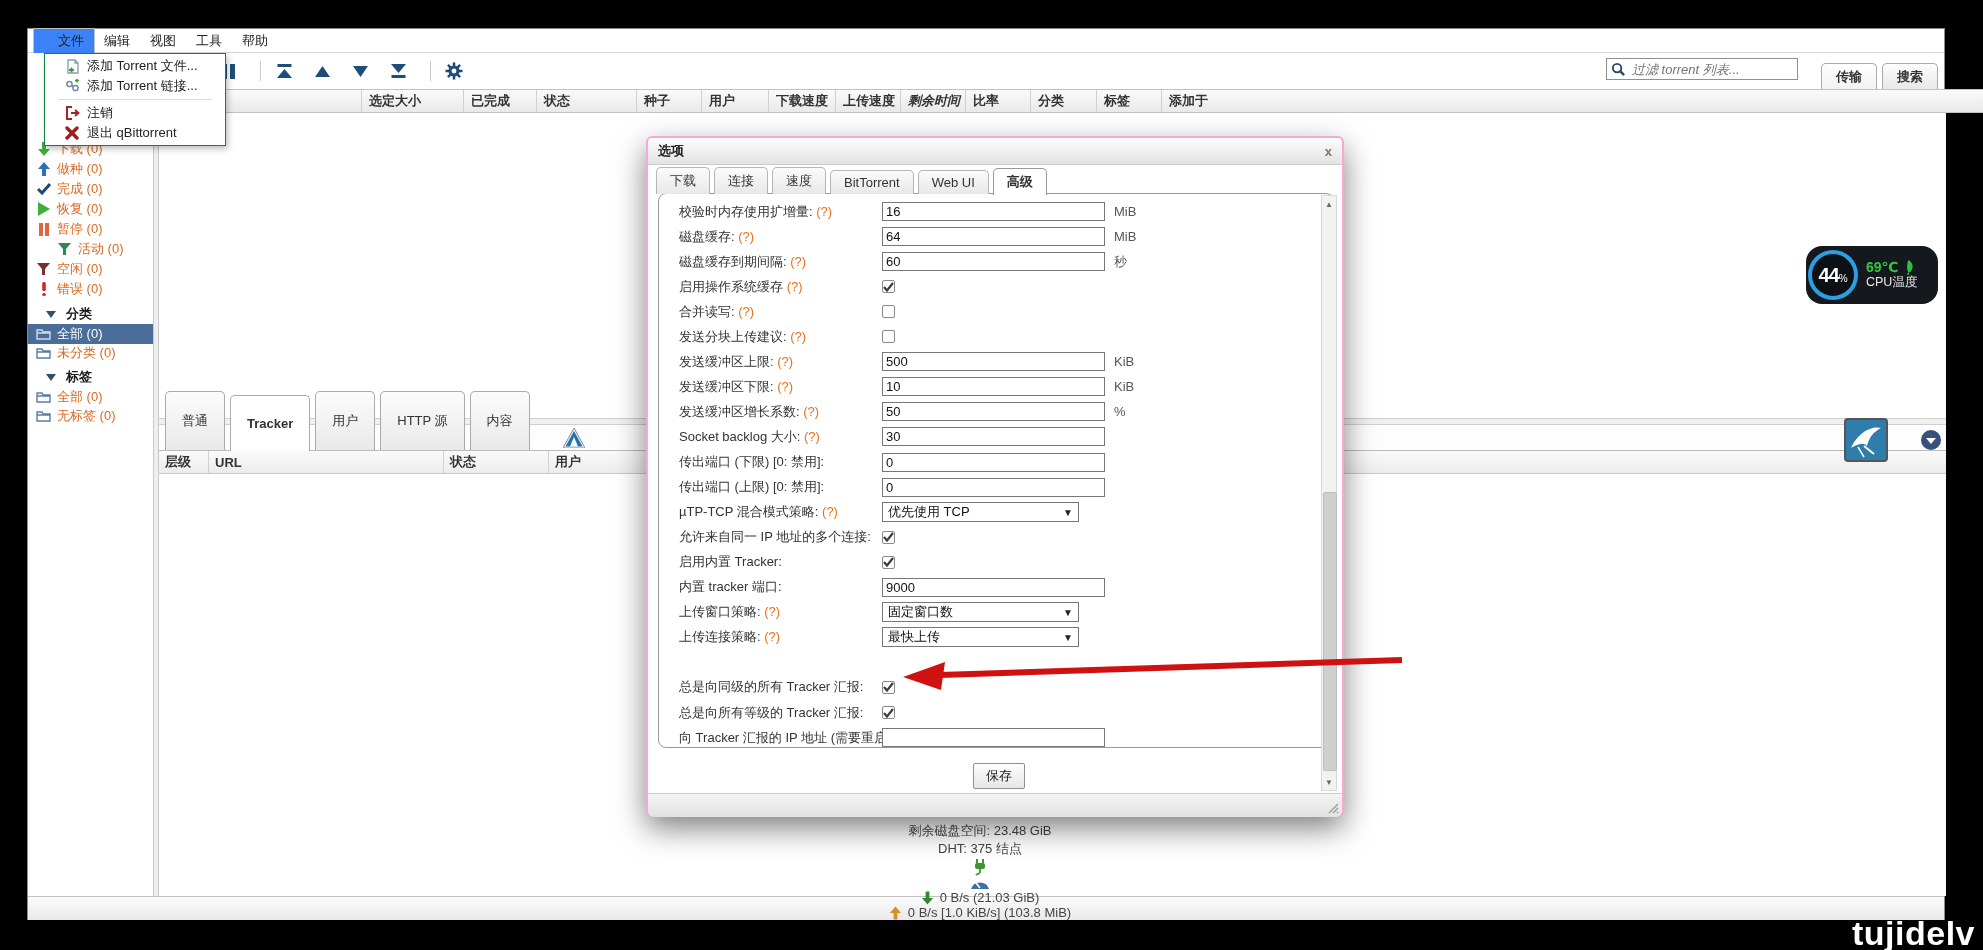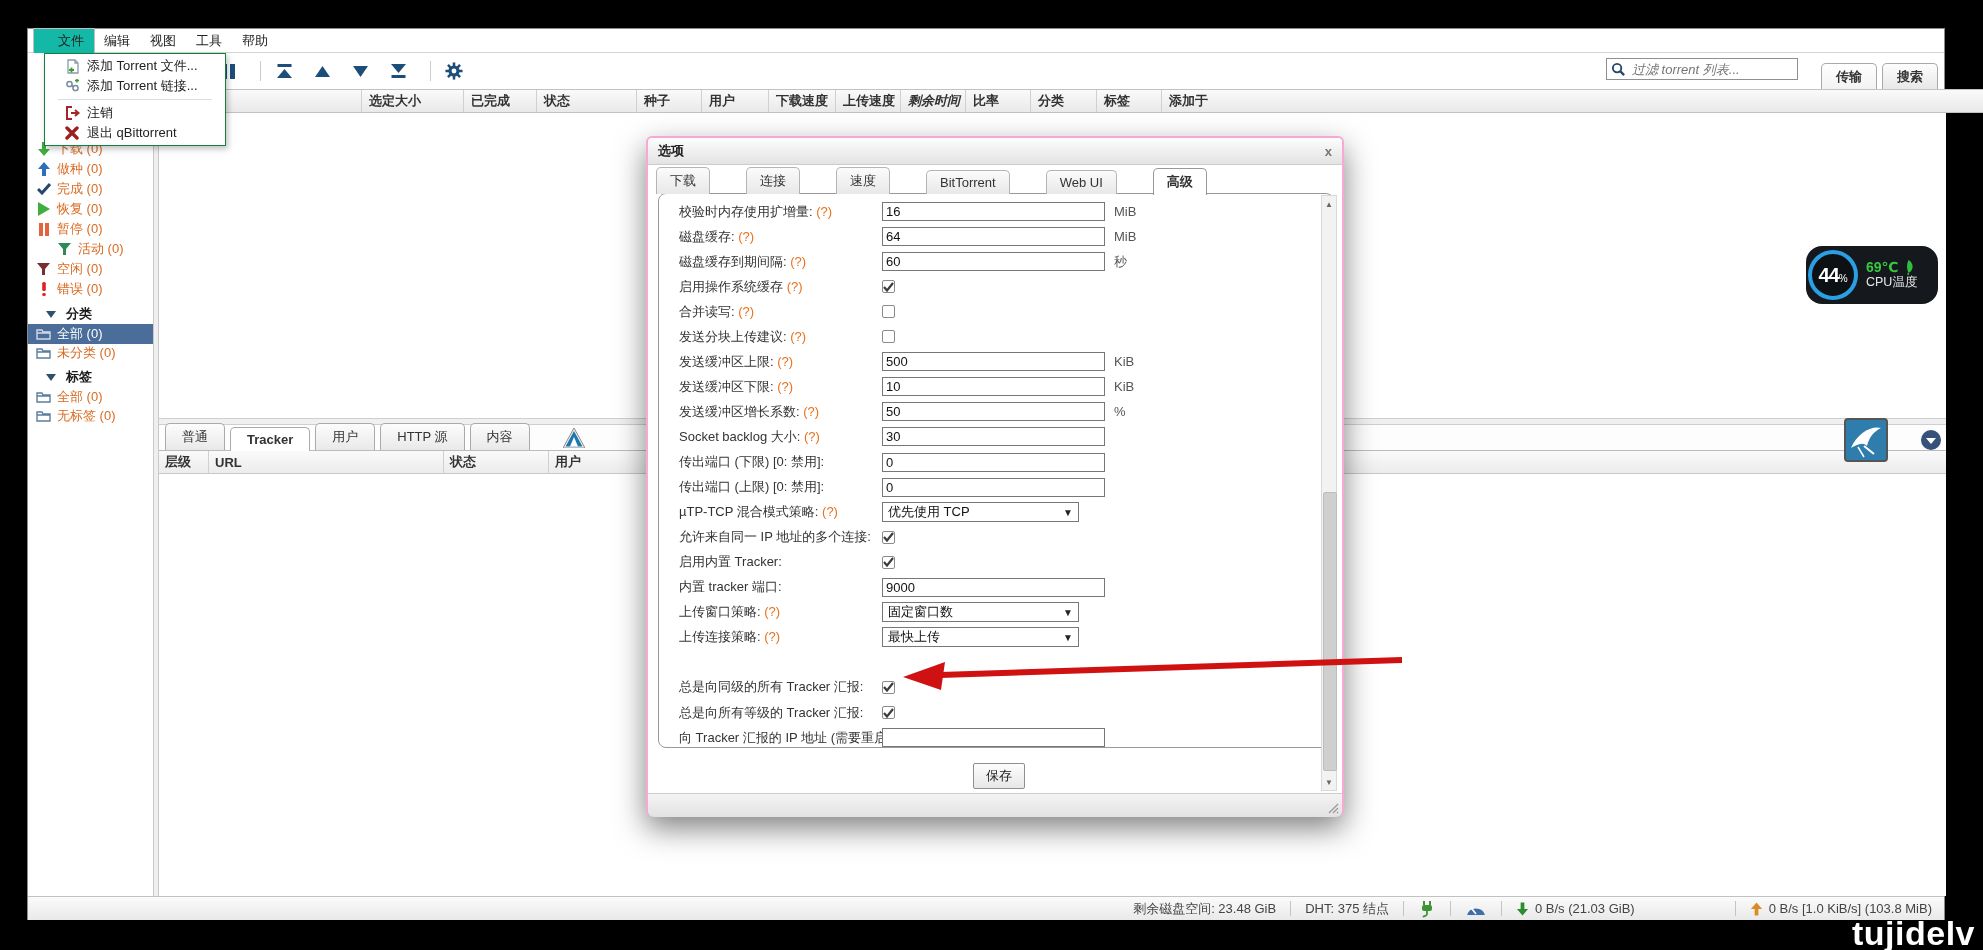--- a/index.html
+++ b/index.html
@@ -3,21 +3,21 @@
 <meta charset="utf-8">
 <style>
   html,body{margin:0;padding:0;background:#000;}
   #stage{position:relative;width:1983px;height:950px;background:#000;overflow:hidden;
          font-family:"Liberation Sans","DejaVu Sans",sans-serif;font-size:13px;color:#333;}
   
   #app{position:absolute;left:27px;top:28px;width:1918px;height:892px;background:#fff;border:1px solid #8a8a8a;box-sizing:border-box;}
   
   #menubar{position:absolute;left:0;top:0;width:100%;height:24px;background:#fff;border-bottom:1px solid #d5d5d5;display:flex;align-items:center;padding-left:6px;box-sizing:border-box;}
   .menu-item{padding:3px 10px;color:#222;cursor:default;}
-  .menu-item.hl{background:#14b8a6;outline:1px solid #bfbfbf;padding-left:24px;}
+  .menu-item.hl{background:#3b82f6;outline:1px solid #bfbfbf;padding-left:24px;}
   
   #toolbar{position:absolute;left:0;top:24px;width:100%;height:36px;background:#fff;}
   .tb-btn{position:absolute;top:6px;width:24px;height:24px;display:flex;align-items:center;justify-content:center;}
   .tb-sep{position:absolute;top:8px;width:1px;height:20px;background:#ccc;}
   #filter-box{position:absolute;left:1578px;top:5px;width:192px;height:22px;border:1px solid #8f8f8f;background:#fff;display:flex;align-items:center;box-sizing:border-box;}
   #filter-box input{border:none;outline:none;flex:1;font:italic 13px "Liberation Sans",sans-serif;color:#888;background:transparent;min-width:0;}
   #top-tabs{position:absolute;right:6px;top:10px;display:flex;gap:5px;}
   .top-tab{padding:4px 14px;font-weight:bold;color:#333;background:linear-gradient(#fdfdfd,#e7e7e7);border:1px solid #aaa;border-bottom:none;border-radius:5px 5px 0 0;}
   
   #t-header{position:absolute;left:0;top:60px;width:100%;height:24px;background:linear-gradient(#fafafa,#e9e9e9);border-top:1px solid #c2c2c2;border-bottom:1px solid #c2c2c2;box-sizing:border-box;display:flex;margin-left:46px;}
@@ -26,41 +26,41 @@
   #sidebar{position:absolute;left:0;top:84px;width:125px;height:784px;background:#fff;}
   .sb-row{position:absolute;left:0;width:125px;height:20px;display:flex;align-items:center;padding-left:8px;box-sizing:border-box;color:#d96920;white-space:nowrap;}
   .sb-row .ic{width:15px;height:15px;margin-right:6px;flex:0 0 auto;display:flex;align-items:center;justify-content:center;}
   .sb-row.sel{background:#4a6d99;color:#fff;}
   .sb-head{position:absolute;left:0;width:125px;height:20px;display:flex;align-items:center;padding-left:18px;box-sizing:border-box;color:#1c1c1c;font-weight:bold;}
   .sb-head .ic{width:12px;height:12px;margin-right:8px;display:flex;align-items:center;}
   #v-split{position:absolute;left:125px;top:84px;width:6px;height:784px;background:#efefef;border-left:1px solid #c9c9c9;border-right:1px solid #c9c9c9;box-sizing:border-box;}
   
   #h-split{position:absolute;left:131px;top:389px;width:1787px;height:7px;background:#f0f0f0;border-top:1px solid #cfcfcf;border-bottom:1px solid #cfcfcf;box-sizing:border-box;}
   #b-tabs{position:absolute;left:131px;top:396px;width:1787px;height:26px;display:flex;align-items:flex-end;padding-left:6px;box-sizing:border-box;border-bottom:1px solid #bbb;background:#fdfdfd;}
-  .b-tab{margin-right:5px;padding:4px 16px;background:linear-gradient(#fcfcfc,#e9e9e9);border:1px solid #aaa;border-bottom:none;border-radius:5px 5px 0 0;color:#333;}
+  .b-tab{margin-right:5px;padding:20px 16px;background:linear-gradient(#fcfcfc,#e9e9e9);border:1px solid #aaa;border-bottom:none;border-radius:5px 5px 0 0;color:#333;}
   .b-tab.active{background:#fff;font-weight:bold;position:relative;top:1px;}
   #b-logo{margin-left:28px;margin-bottom:2px;}
   #b-header{position:absolute;left:131px;top:422px;width:1787px;height:23px;background:linear-gradient(#fafafa,#ececec);border-bottom:1px solid #c8c8c8;display:flex;box-sizing:border-box;}
   .b-col{height:100%;border-right:1px solid #d0d0d0;display:flex;align-items:center;padding-left:6px;box-sizing:border-box;font-weight:bold;color:#333;}
   #bird-icon{position:absolute;left:1816px;top:389px;width:44px;height:44px;}
   #chev-circle{position:absolute;left:1891px;top:399px;width:24px;height:24px;}
   
-  #statusbar{position:absolute;left:0;top:867px;width:100%;height:24px;background:linear-gradient(#fbfbfb,#e9e9e9);border-top:1px solid #c2c2c2;display:flex;align-items:center;justify-content:flex-end;padding-right:12px;box-sizing:border-box;color:#444;}
+  #statusbar{position:absolute;left:0;top:867px;width:100%;height:24px;background:linear-gradient(#fbfbfb,#e9e9e9);border-top:1px solid #c2c2c2;display:flex;align-items:center;justify-content:flex-end;padding-right:12px;box-sizing:border-box;color:#444;flex-direction:column;}
   .st-sep{width:1px;height:15px;background:#c4c4c4;margin:0 14px;}
   .st-item{display:flex;align-items:center;gap:6px;white-space:nowrap;}
   
   #file-menu{position:absolute;left:0;top:24px;width:158px;background:#fff;border:1px solid #15803d;box-shadow:2px 3px 6px rgba(0,0,0,.25);z-index:50;padding:2px 11px;margin-left:16px;}
   .fm-item{height:20px;display:flex;align-items:center;padding:0 8px;color:#222;white-space:nowrap;}
   .fm-item .ic{width:16px;height:16px;margin-right:7px;display:flex;align-items:center;justify-content:center;}
   .fm-sep{height:1px;background:#ddd;margin:3px 2px;}
   
   #dialog{position:absolute;left:618px;top:107px;width:698px;height:680px;background:#fff;border:2px solid #f9a8d4;border-radius:6px;box-shadow:0 12px 30px rgba(0,0,0,.5);box-sizing:border-box;z-index:30;}
   #dlg-title{position:absolute;left:0;top:0;width:100%;height:27px;background:linear-gradient(#fdfdfd,#e3e3e3);border-bottom:1px solid #ccc;border-radius:6px 6px 0 0;display:flex;align-items:center;padding:0 10px;box-sizing:border-box;font-weight:bold;color:#222;}
   #dlg-close{margin-left:auto;color:#777;font-weight:bold;font-size:13px;}
-  #dlg-tabs{position:absolute;left:8px;top:31px;height:25px;display:flex;align-items:flex-end;z-index:2;gap:32px;}
+  #dlg-tabs{position:absolute;left:8px;top:31px;height:25px;display:flex;align-items:flex-end;z-index:2;}
   .d-tab{margin-right:4px;padding:4px 13px;background:linear-gradient(#fbfbfb,#e8e8e8);border:1px solid #b5b5b5;border-bottom:none;border-radius:5px 5px 0 0;color:#333;}
   .d-tab.active{background:#fff;font-weight:bold;position:relative;top:1px;border-color:#999;}
   #dlg-panel{position:absolute;left:10px;top:55px;width:676px;height:555px;border:1px solid #999;border-radius:8px;box-sizing:border-box;}
   .frow{position:absolute;left:0;width:100%;height:25px;display:flex;align-items:center;}
   .frow .lbl{position:absolute;left:20px;white-space:nowrap;color:#333;}
   .frow .lbl .q{color:#e8711c;}
   .frow .ctl{position:absolute;left:223px;display:flex;align-items:center;}
   .frow input.txt{width:215px;height:17px;border:1px solid #777;font:13px "Liberation Sans",sans-serif;padding:0 3px;box-sizing:content-box;color:#111;background:#fff;}
   .frow .unit{position:absolute;left:455px;color:#555;}
   .selbox{width:197px;height:20px;border:1px solid #777;background:#fff;display:flex;align-items:center;padding:0 5px;box-sizing:border-box;color:#111;position:relative;}

